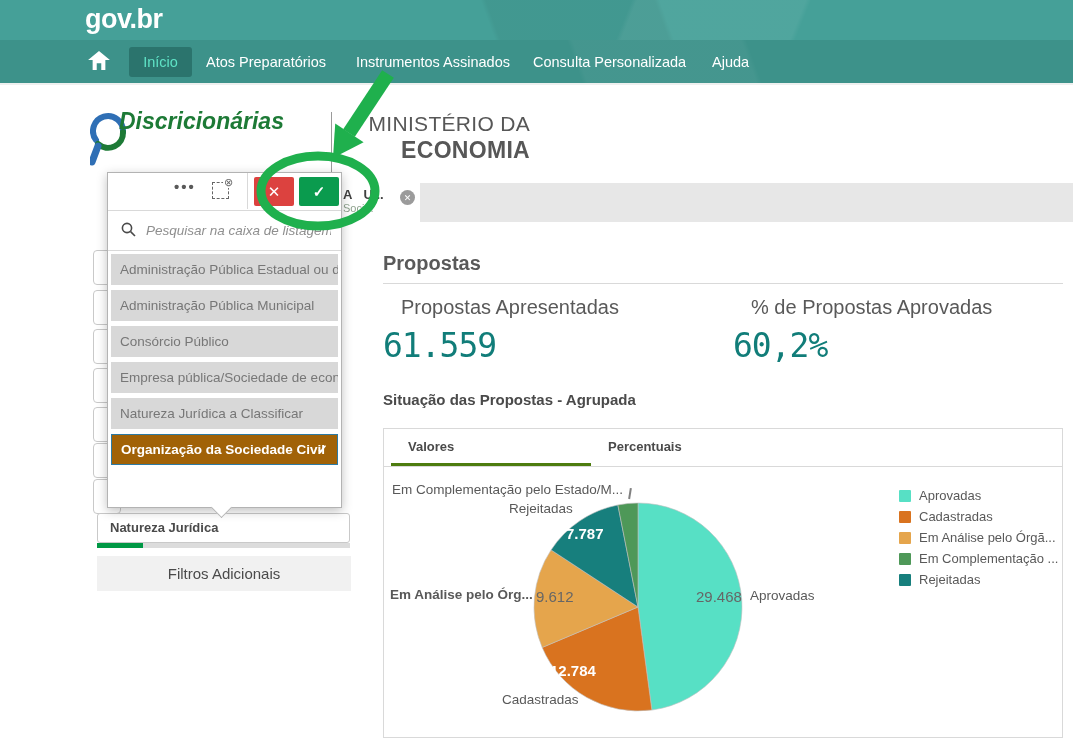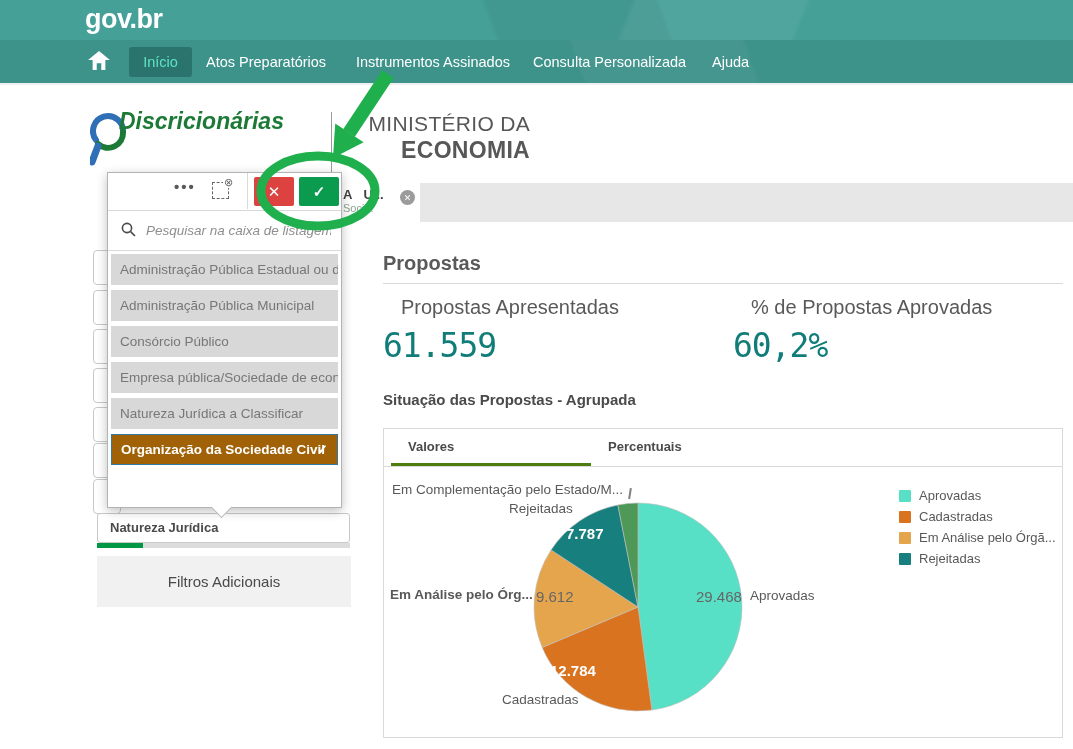--- a/index.html
+++ b/index.html
@@ -59,21 +59,21 @@
   .pp-item{position:relative;height:31px;margin-bottom:5px;background:#d8d8d8;color:#777;font-size:13.5px;
     line-height:31px;padding-left:9px;box-sizing:border-box;white-space:nowrap;overflow:hidden;cursor:pointer;}
   .pp-item.selected{background:#a16207;color:#fff;font-weight:bold;border:1px solid #2c7aa5;line-height:29px;}
   .pp-item.selected .check{position:absolute;right:9px;top:0;font-size:13px;}
   
   .nj-box{position:absolute;left:97px;top:513px;width:253px;height:30px;background:#fff;border:1px solid #c9c9c9;
     border-radius:3px;box-sizing:border-box;font-size:13px;font-weight:bold;color:#4a4a4a;line-height:28px;
     padding-left:12px;cursor:pointer;z-index:2;}
   .nj-progress{position:absolute;left:97px;top:543px;width:253px;height:5px;background:#dcdcdc;z-index:2;}
   .nj-progress .fill{height:5px;background:#009845;}
-  .filtros-btn{position:absolute;left:97px;top:556px;width:254px;height:51px;background:#f1f1f1;
+  .filtros-btn{position:absolute;left:97px;top:556px;width:254px;height:35px;background:#f1f1f1;
     font-size:15px;color:#4a4a4a;display:flex;align-items:center;justify-content:center;cursor:pointer;}
   
   .main-title{position:absolute;left:383px;top:252px;font-size:20px;color:#595959;font-weight:bold;}
   .main-rule{position:absolute;left:383px;top:283px;width:680px;height:1px;background:#d9d9d9;}
   .kpi-label{position:absolute;top:296px;font-size:20px;color:#595959;margin-left:18px;}
   .kpi-value{position:absolute;top:326px;font-family:"DejaVu Sans Mono",monospace;font-size:33px;color:#117d79;letter-spacing:-1px;}
   .kpi1{left:383px;} .kpi2{left:733px;}
   .section-title{position:absolute;left:383px;top:391px;font-size:15px;font-weight:bold;color:#4a4a4a;}
   .card{position:absolute;left:383px;top:428px;width:680px;height:310px;border:1px solid #d9d9d9;box-sizing:border-box;background:#fff;}
   .tab-row{position:absolute;left:0;top:0;width:100%;height:38px;border-bottom:1px solid #d9d9d9;box-sizing:border-box;}
@@ -223,20 +223,24 @@
       </div>
       <div class="legend-row">
         <span class="legend-swatch" style="background: rgb(217, 115, 31);"></span>
         <span class="legend-label">Cadastradas</span>
       </div>
       <div class="legend-row">
         <span class="legend-swatch" style="background: rgb(229, 165, 76);"></span>
         <span class="legend-label">Em Análise pelo Órgã...</span>
       </div>
       <div class="legend-row">
+        <span class="legend-swatch" style="background: rgb(78, 152, 88);"></span>
+        <span class="legend-label">Em Complementação ...</span>
+      </div>
+      <div class="legend-row">
         <span class="legend-swatch" style="background: rgb(23, 127, 125);"></span>
         <span class="legend-label">Rejeitadas</span>
       </div>
     </div>
   </div>
 
   <svg class="annotation" viewBox="0 0 1073 749">
     <ellipse cx="318" cy="191" rx="57" ry="35" fill="none" stroke="#1fb04d" stroke-width="9"></ellipse>
     <line x1="388" y1="74" x2="349" y2="133" stroke="#1fb04d" stroke-width="14"></line>
     <polygon points="333,158 335.2,123.6 363.6,142.2" fill="#1fb04d"></polygon>

